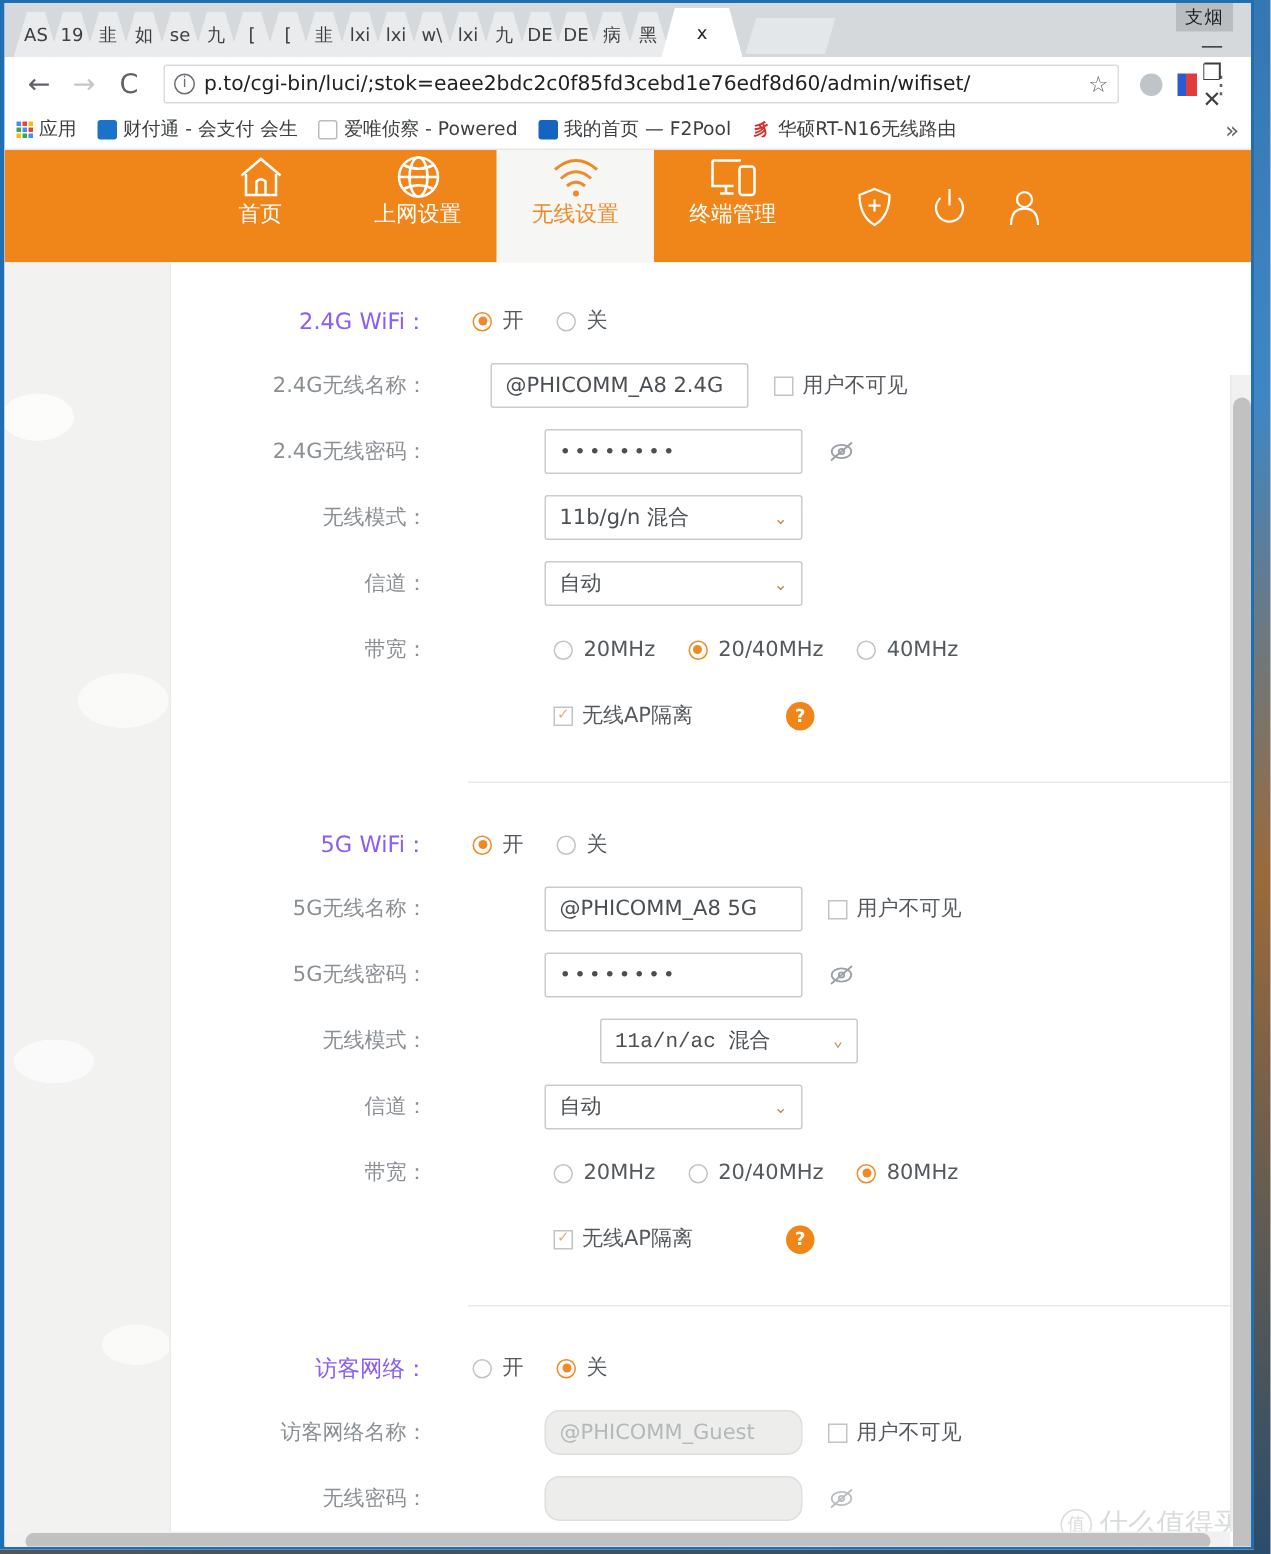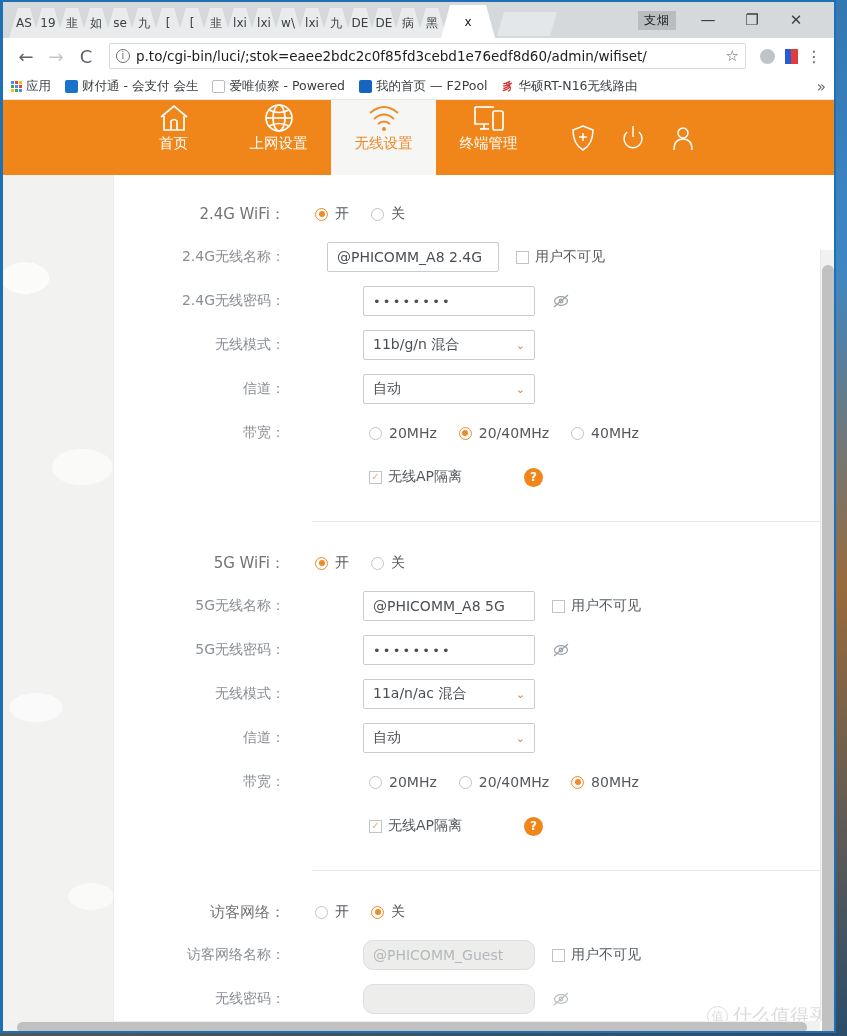--- a/index.html
+++ b/index.html
@@ -49,22 +49,22 @@
     background:#ffffff; height:33px; z-index:5; min-width:54px;
     color:#202124;
   }
   .tab.active span{max-width:40px;}
   .tab-newtab{
     width:60px; height:24px; background:#e4e7e9;
     margin-left:8px; align-self:flex-end; margin-bottom:2px;
     clip-path: polygon(7px 0, 100% 0, calc(100% - 7px) 100%, 0 100%);
   }
   .winctl{
-    position:absolute; right:16px; top:0; height:36px;
-    display:flex; align-items:center;
+    position:absolute; right:2px; top:0; height:36px;
+    display:flex; align-items:center;flex-direction:column;
   }
   .winctl .wbtn{
     width:44px; height:34px; display:flex; align-items:center; justify-content:center;
     font-size:15px; color:#3c4043;
   }
   .tray-badge{
     background:#b9bdc0; color:#1b1b1b; font-size:12px;
     padding:1px 6px; margin-right:10px; letter-spacing:1px;
   }
 
@@ -166,21 +166,21 @@
   }
   .main-pane{
     flex:1; background:#ffffff; position:relative; overflow:hidden;
   }
 
   
   .section{padding:0;}
   .row{display:flex;align-items:center;}
   .sec-head{height:52px;}
   .sec-head .sec-title{
-    width:177px; text-align:right; color:#737373; font-size:15px; padding-right:6px;
+    width:177px; text-align:right; color:#8b5cf6; font-size:15px; padding-right:6px;
   }
   .lbl{
     width:177px; text-align:right; color:#8a8f94; font-size:14px;
     padding-right:6px; white-space:nowrap;
   }
   .fieldrow{height:44px;}
   .ctrl{display:flex;align-items:center;}
   .txtinput{
     width:172px;height:30px;border:1px solid #c9ccce;border-radius:2px;
     background:#fff;display:flex;align-items:center;padding:0 9px;
@@ -587,21 +587,21 @@
                     <ellipse cx="10" cy="8" rx="6.5" ry="4.4" stroke-width="1.2"></ellipse>
                     <circle cx="10" cy="8" r="1.8" stroke-width="1.2"></circle>
                     <line x1="3" y1="14" x2="17" y2="2" stroke-width="1.2"></line>
                   </svg>
               </span>
             </div>
           </div>
 
           <div class="row fieldrow">
             <div class="lbl">无线模式：</div>
-            <div class="ctrl" style="margin-left:72px;">
+            <div class="ctrl" style="margin-left:109px;font-family:Liberation Mono, monospace;">
               <div class="select">
                 <span>11a/n/ac 混合</span>
                 <span class="chev">⌄</span>
               </div>
             </div>
           </div>
 
           <div class="row fieldrow">
             <div class="lbl">信道：</div>
             <div class="ctrl" style="margin-left:72px;">

